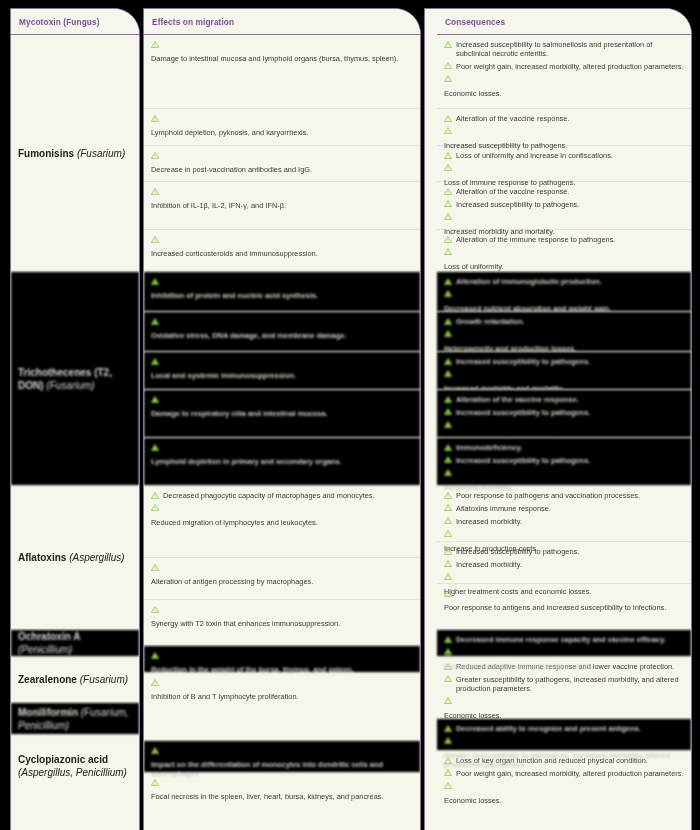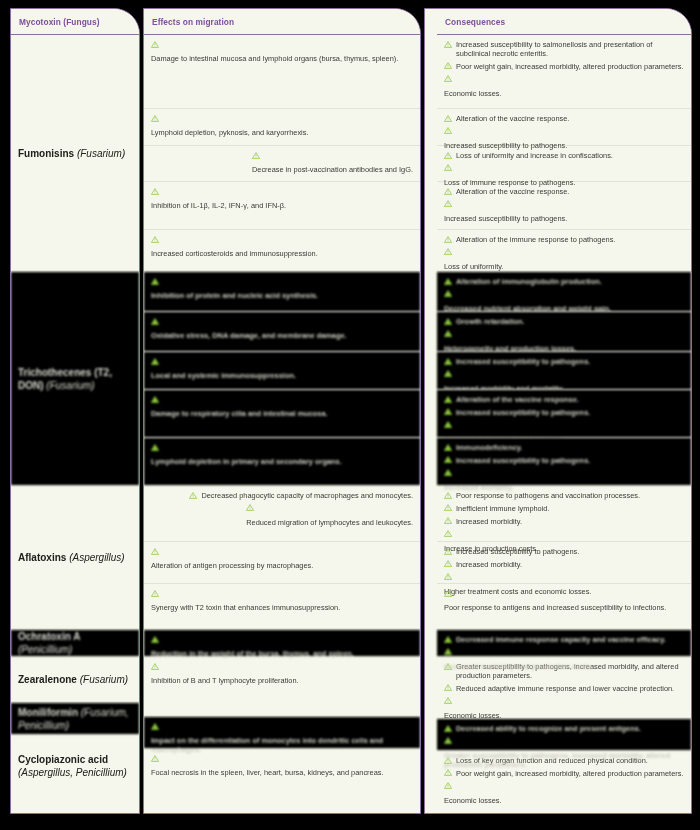--- a/index.html
+++ b/index.html
@@ -142,21 +142,21 @@
           <div class="cell" style="height: 37px;">
             <div class="item">
               <span class="tri"><svg width="8" height="7" viewBox="0 0 12 10">
                   <path d="M6 0.6 L11.4 9.4 L0.6 9.4 Z" fill="none" stroke="#8cc63e" stroke-width="1.1" stroke-linejoin="round" opacity="1"></path>
                   <path d="M6 3.6 L6 6.4" stroke="#8cc63e" stroke-width="0.9" opacity="1"></path>
                   <circle cx="6" cy="7.8" r="0.55" fill="#8cc63e" opacity="1"></circle>
                 </svg></span>
               <span class="txt">Lymphoid depletion, pyknosis, and karyorrhexis.</span>
             </div>
           </div>
-          <div class="cell" style="height: 36px; align-items: flex-end;">
+          <div class="cell" style="height: 36px;">
             <div class="item">
               <span class="tri"><svg width="8" height="7" viewBox="0 0 12 10">
                   <path d="M6 0.6 L11.4 9.4 L0.6 9.4 Z" fill="none" stroke="#8cc63e" stroke-width="1.1" stroke-linejoin="round" opacity="1"></path>
                   <path d="M6 3.6 L6 6.4" stroke="#8cc63e" stroke-width="0.9" opacity="1"></path>
                   <circle cx="6" cy="7.8" r="0.55" fill="#8cc63e" opacity="1"></circle>
                 </svg></span>
               <span class="txt">Decrease in post-vaccination antibodies and IgG.</span>
             </div>
           </div>
           <div class="cell" style="height: 48px;">
@@ -222,21 +222,21 @@
           <div class="cell redact" style="height: 48px;">
             <div class="item">
               <span class="tri"><svg width="8" height="7" viewBox="0 0 12 10">
                   <path d="M6 0.6 L11.4 9.4 L0.6 9.4 Z" fill="none" stroke="#8cc63e" stroke-width="1.1" stroke-linejoin="round" opacity="1"></path>
                   <path d="M6 3.6 L6 6.4" stroke="#8cc63e" stroke-width="0.9" opacity="1"></path>
                   <circle cx="6" cy="7.8" r="0.55" fill="#8cc63e" opacity="1"></circle>
                 </svg></span>
               <span class="txt">Lymphoid depletion in primary and secondary organs.</span>
             </div>
           </div>
-          <div class="cell" style="height: 56px; align-items: flex-end;">
+          <div class="cell" style="height: 72px;">
             <div class="item">
               <span class="tri"><svg width="8" height="7" viewBox="0 0 12 10">
                   <path d="M6 0.6 L11.4 9.4 L0.6 9.4 Z" fill="none" stroke="#8cc63e" stroke-width="1.1" stroke-linejoin="round" opacity="1"></path>
                   <path d="M6 3.6 L6 6.4" stroke="#8cc63e" stroke-width="0.9" opacity="1"></path>
                   <circle cx="6" cy="7.8" r="0.55" fill="#8cc63e" opacity="1"></circle>
                 </svg></span>
               <span class="txt">Decreased phagocytic capacity of macrophages and monocytes.</span>
             </div>
             <div class="item">
               <span class="tri"><svg width="8" height="7" viewBox="0 0 12 10">
@@ -270,21 +270,21 @@
           <div class="cell redact" style="height: 27px;">
             <div class="item">
               <span class="tri"><svg width="8" height="7" viewBox="0 0 12 10">
                   <path d="M6 0.6 L11.4 9.4 L0.6 9.4 Z" fill="none" stroke="#8cc63e" stroke-width="1.1" stroke-linejoin="round" opacity="1"></path>
                   <path d="M6 3.6 L6 6.4" stroke="#8cc63e" stroke-width="0.9" opacity="1"></path>
                   <circle cx="6" cy="7.8" r="0.55" fill="#8cc63e" opacity="1"></circle>
                 </svg></span>
               <span class="txt">Reduction in the weight of the bursa, thymus, and spleen.</span>
             </div>
           </div>
-          <div class="cell" style="height: 60px;">
+          <div class="cell" style="height: 68px;">
             <div class="item">
               <span class="tri"><svg width="8" height="7" viewBox="0 0 12 10">
                   <path d="M6 0.6 L11.4 9.4 L0.6 9.4 Z" fill="none" stroke="#8cc63e" stroke-width="1.1" stroke-linejoin="round" opacity="1"></path>
                   <path d="M6 3.6 L6 6.4" stroke="#8cc63e" stroke-width="0.9" opacity="1"></path>
                   <circle cx="6" cy="7.8" r="0.55" fill="#8cc63e" opacity="1"></circle>
                 </svg></span>
               <span class="txt">Inhibition of B and T lymphocyte proliferation.</span>
             </div>
           </div>
           <div class="cell redact" style="height: 32px;">
@@ -385,20 +385,28 @@
               <span class="txt">Alteration of the vaccine response.</span>
             </div>
             <div class="item">
               <span class="tri"><svg width="8" height="7" viewBox="0 0 12 10">
                   <path d="M6 0.6 L11.4 9.4 L0.6 9.4 Z" fill="none" stroke="#8cc63e" stroke-width="1.1" stroke-linejoin="round" opacity="1"></path>
                   <path d="M6 3.6 L6 6.4" stroke="#8cc63e" stroke-width="0.9" opacity="1"></path>
                   <circle cx="6" cy="7.8" r="0.55" fill="#8cc63e" opacity="1"></circle>
                 </svg></span>
               <span class="txt">Increased susceptibility to pathogens.</span>
             </div>
+            <div class="item">
+              <span class="tri"><svg width="8" height="7" viewBox="0 0 12 10">
+                  <path d="M6 0.6 L11.4 9.4 L0.6 9.4 Z" fill="none" stroke="#8cc63e" stroke-width="1.1" stroke-linejoin="round" opacity="1"></path>
+                  <path d="M6 3.6 L6 6.4" stroke="#8cc63e" stroke-width="0.9" opacity="1"></path>
+                  <circle cx="6" cy="7.8" r="0.55" fill="#8cc63e" opacity="1"></circle>
+                </svg></span>
+              <span class="txt">Increased morbidity and mortality.</span>
+            </div>
           </div>
           <div class="cell" style="height: 42px;">
             <div class="item">
               <span class="tri"><svg width="8" height="7" viewBox="0 0 12 10">
                   <path d="M6 0.6 L11.4 9.4 L0.6 9.4 Z" fill="none" stroke="#8cc63e" stroke-width="1.1" stroke-linejoin="round" opacity="1"></path>
                   <path d="M6 3.6 L6 6.4" stroke="#8cc63e" stroke-width="0.9" opacity="1"></path>
                   <circle cx="6" cy="7.8" r="0.55" fill="#8cc63e" opacity="1"></circle>
                 </svg></span>
               <span class="txt">Alteration of the immune response to pathogens.</span>
             </div>
@@ -525,21 +533,21 @@
                   <circle cx="6" cy="7.8" r="0.55" fill="#8cc63e" opacity="1"></circle>
                 </svg></span>
               <span class="txt">Poor response to pathogens and vaccination processes.</span>
             </div>
             <div class="item">
               <span class="tri"><svg width="8" height="7" viewBox="0 0 12 10">
                   <path d="M6 0.6 L11.4 9.4 L0.6 9.4 Z" fill="none" stroke="#8cc63e" stroke-width="1.1" stroke-linejoin="round" opacity="1"></path>
                   <path d="M6 3.6 L6 6.4" stroke="#8cc63e" stroke-width="0.9" opacity="1"></path>
                   <circle cx="6" cy="7.8" r="0.55" fill="#8cc63e" opacity="1"></circle>
                 </svg></span>
-              <span class="txt">Inefficient immune lymphoid.</span>
+              <span class="txt">Aflatoxins immune response.</span>
             </div>
             <div class="item">
               <span class="tri"><svg width="8" height="7" viewBox="0 0 12 10">
                   <path d="M6 0.6 L11.4 9.4 L0.6 9.4 Z" fill="none" stroke="#8cc63e" stroke-width="1.1" stroke-linejoin="round" opacity="1"></path>
                   <path d="M6 3.6 L6 6.4" stroke="#8cc63e" stroke-width="0.9" opacity="1"></path>
                   <circle cx="6" cy="7.8" r="0.55" fill="#8cc63e" opacity="1"></circle>
                 </svg></span>
               <span class="txt">Increased morbidity.</span>
             </div>
             <div class="item">
@@ -605,29 +613,29 @@
               <span class="txt">Increased morbidity and production costs.</span>
             </div>
           </div>
           <div class="cell" style="height: 62px;">
             <div class="item">
               <span class="tri"><svg width="8" height="7" viewBox="0 0 12 10">
                   <path d="M6 0.6 L11.4 9.4 L0.6 9.4 Z" fill="none" stroke="#8cc63e" stroke-width="1.1" stroke-linejoin="round" opacity="1"></path>
                   <path d="M6 3.6 L6 6.4" stroke="#8cc63e" stroke-width="0.9" opacity="1"></path>
                   <circle cx="6" cy="7.8" r="0.55" fill="#8cc63e" opacity="1"></circle>
                 </svg></span>
+              <span class="txt">Reduced adaptive immune response and lower vaccine protection.</span>
+            </div>
+            <div class="item">
+              <span class="tri"><svg width="8" height="7" viewBox="0 0 12 10">
+                  <path d="M6 0.6 L11.4 9.4 L0.6 9.4 Z" fill="none" stroke="#8cc63e" stroke-width="1.1" stroke-linejoin="round" opacity="1"></path>
+                  <path d="M6 3.6 L6 6.4" stroke="#8cc63e" stroke-width="0.9" opacity="1"></path>
+                  <circle cx="6" cy="7.8" r="0.55" fill="#8cc63e" opacity="1"></circle>
+                </svg></span>
               <span class="txt">Greater susceptibility to pathogens, increased morbidity, and altered production parameters.</span>
-            </div>
-            <div class="item">
-              <span class="tri"><svg width="8" height="7" viewBox="0 0 12 10">
-                  <path d="M6 0.6 L11.4 9.4 L0.6 9.4 Z" fill="none" stroke="#8cc63e" stroke-width="1.1" stroke-linejoin="round" opacity="1"></path>
-                  <path d="M6 3.6 L6 6.4" stroke="#8cc63e" stroke-width="0.9" opacity="1"></path>
-                  <circle cx="6" cy="7.8" r="0.55" fill="#8cc63e" opacity="1"></circle>
-                </svg></span>
-              <span class="txt">Reduced adaptive immune response and lower vaccine protection.</span>
             </div>
             <div class="item">
               <span class="tri"><svg width="8" height="7" viewBox="0 0 12 10">
                   <path d="M6 0.6 L11.4 9.4 L0.6 9.4 Z" fill="none" stroke="#8cc63e" stroke-width="1.1" stroke-linejoin="round" opacity="1"></path>
                   <path d="M6 3.6 L6 6.4" stroke="#8cc63e" stroke-width="0.9" opacity="1"></path>
                   <circle cx="6" cy="7.8" r="0.55" fill="#8cc63e" opacity="1"></circle>
                 </svg></span>
               <span class="txt">Economic losses.</span>
             </div>
           </div>

